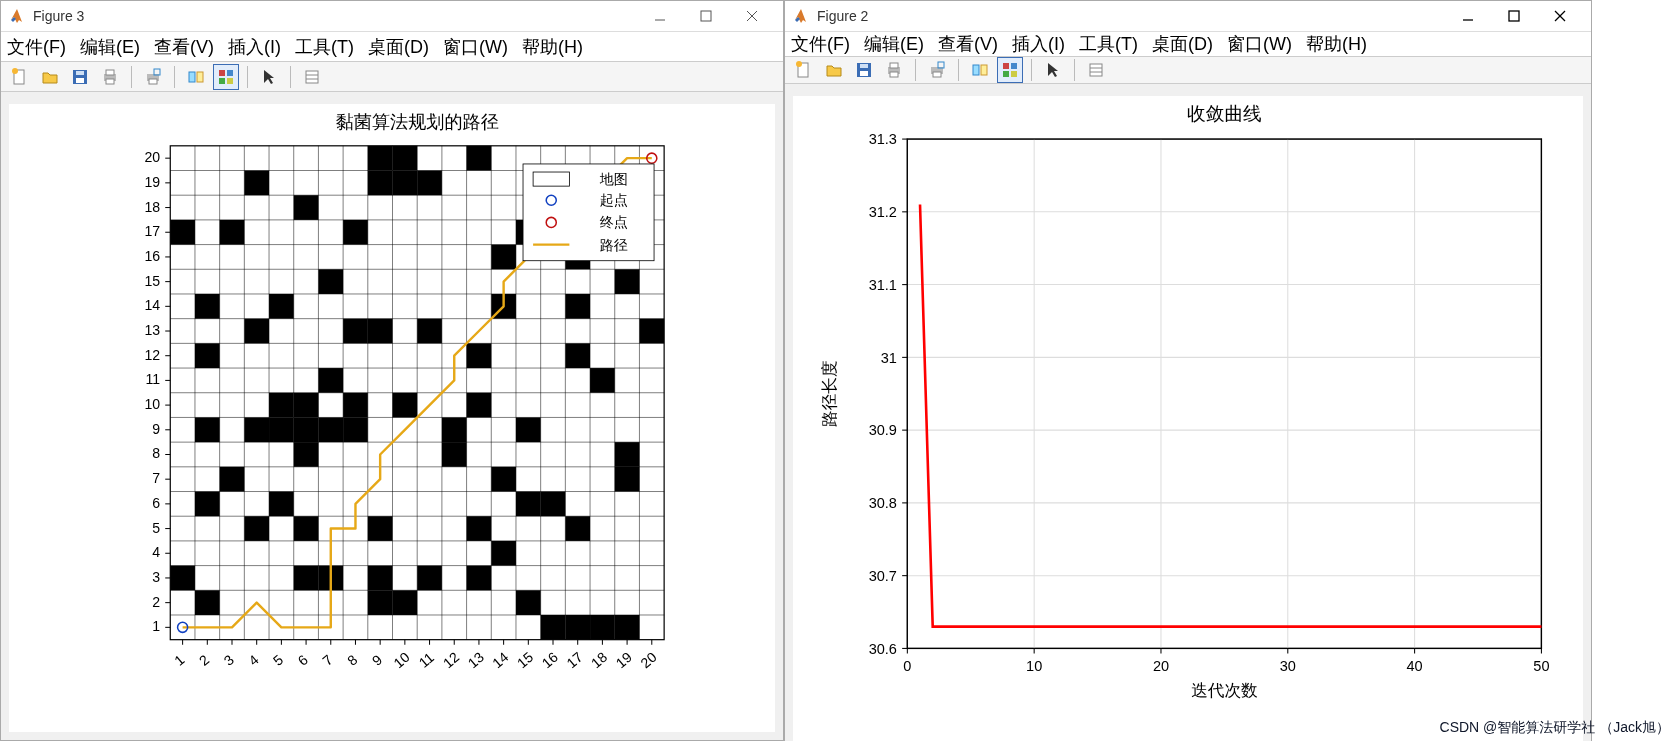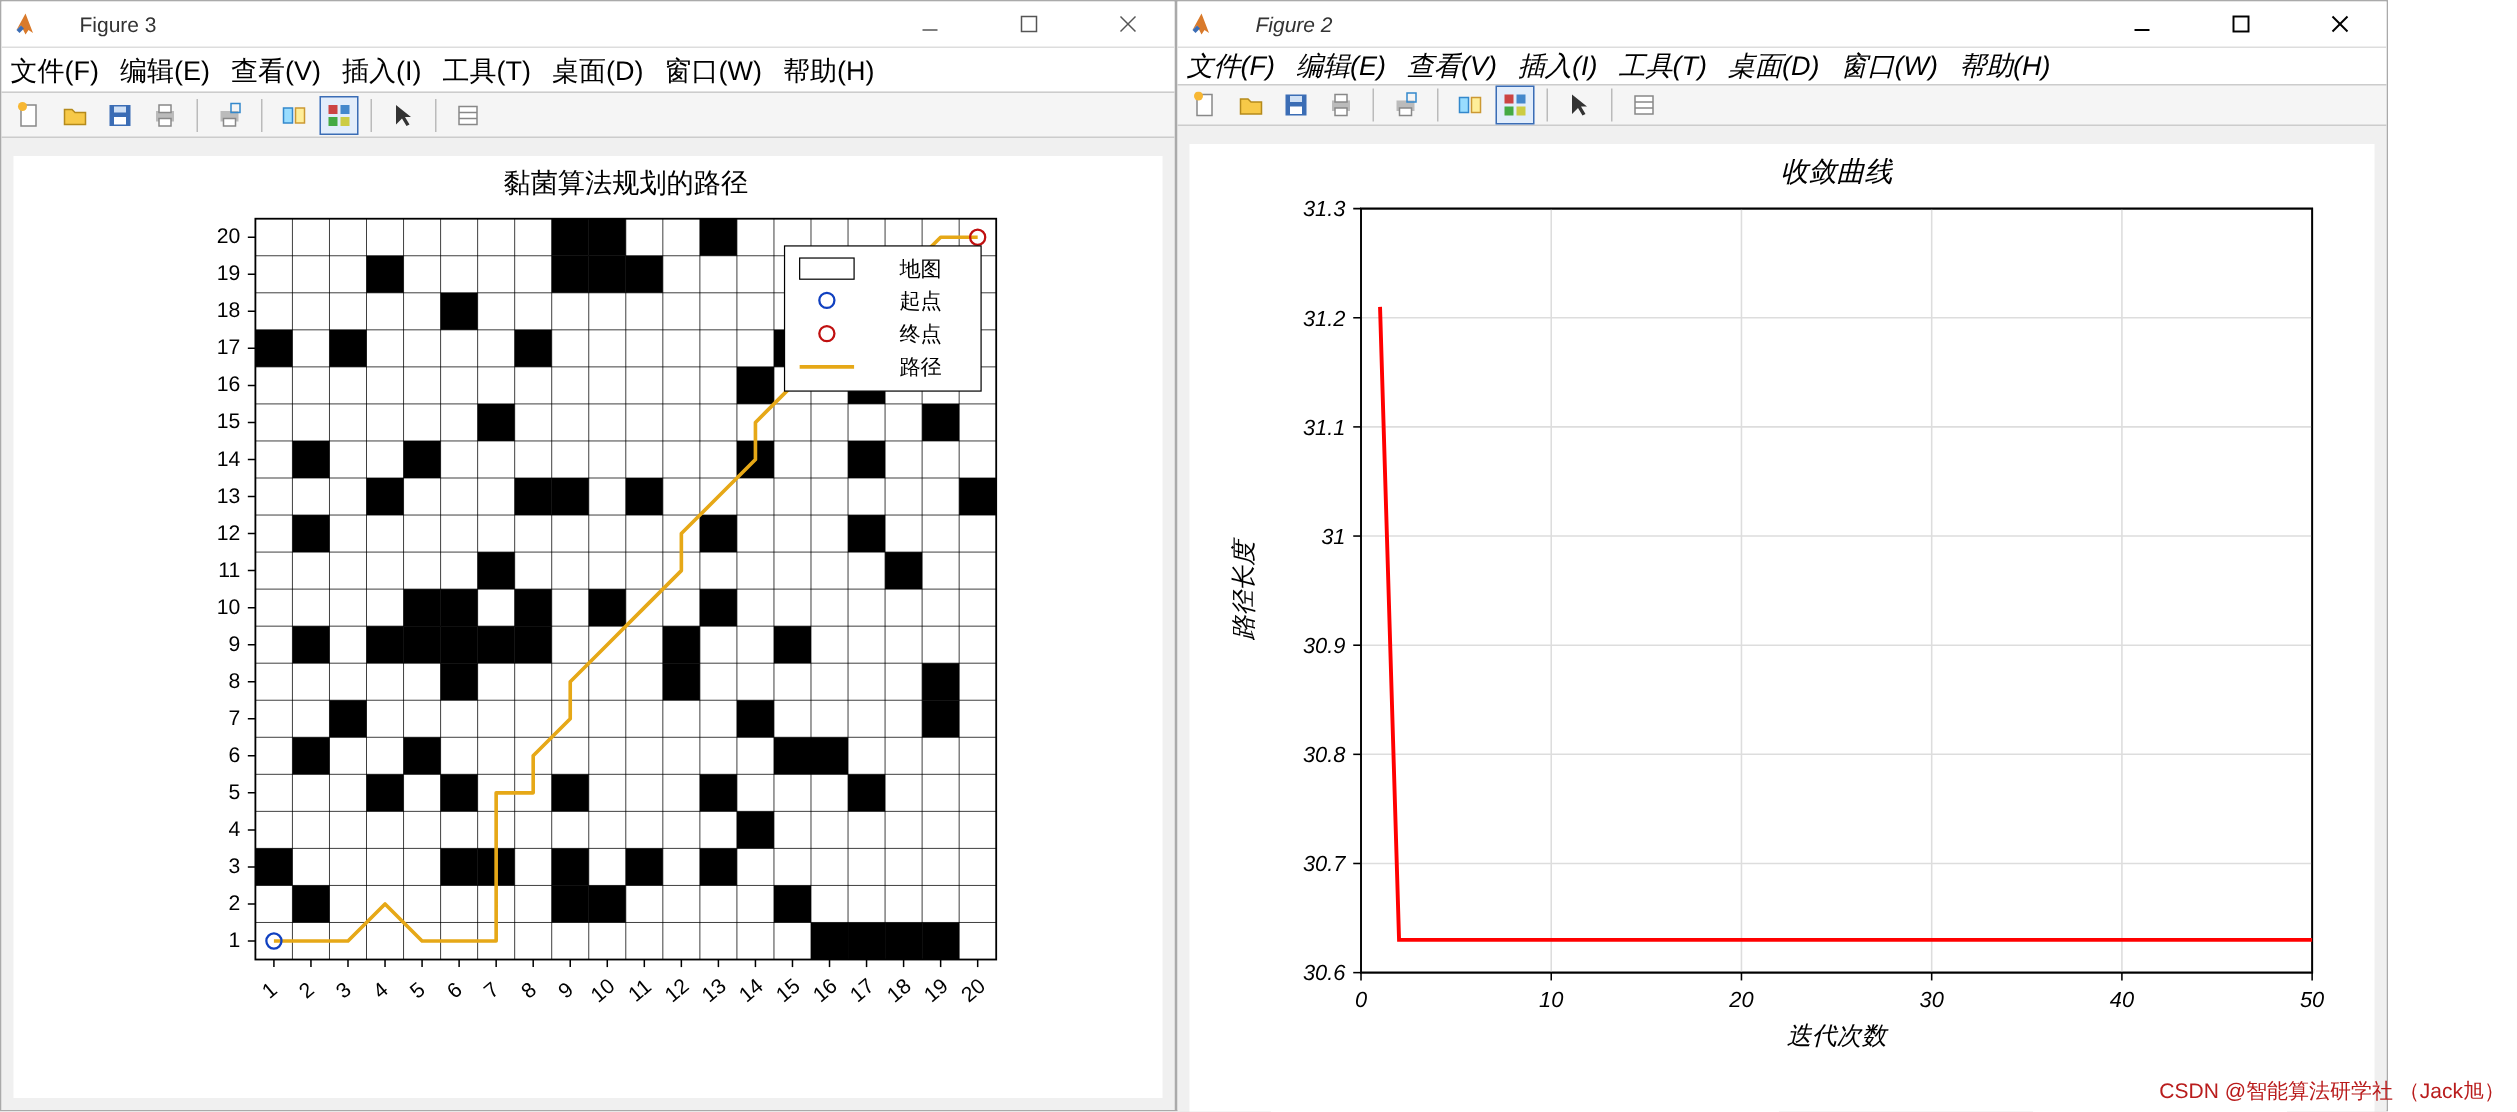--- a/index.html
+++ b/index.html
@@ -12,29 +12,28 @@
     width: 1678px;
   }
   .wins { display: flex; }
   .win {
     border: 1px solid #aaa;
     background: #f0f0f0;
     display: flex;
     flex-direction: column;
   }
   .win1 { width: 784px; height: 741px; }
-  .win2 { width: 808px; height: 741px; font-style: italic; }
+  .win2 { width: 808px; height: 741px; }
   .titlebar {
     height: 32px;
     background: #fff;
     display: flex;
     align-items: center;
     padding: 0 8px;
     border-bottom: 1px solid #ddd;
-    gap: 20px;
   }
   .tb-icon { width:16px; height:16px; margin-right:8px; }
   .tb-title { flex: 1; font-size: 14px; color:#333; }
   .tb-btn { width:46px; height:30px; display:flex; align-items:center; justify-content:center; color:#333; }
   .menubar {
     height: 30px;
     background: #fff;
     display: flex;
     align-items: center;
     padding: 0 6px;
@@ -60,21 +59,21 @@
   .sep { width:1px; height:22px; background:#bbb; margin:0 4px; }
   .canvas-area {
     flex:1;
     background:#f0f0f0;
     padding: 12px 8px 8px 8px;
     position:relative;
   }
   .plot-frame { background:#fff; width:100%; height:100%; }
   .watermark {
     position:fixed; right:8px; bottom:4px;
-    font-size:14px; color:#b91c1c;
+    font-size:14px; color:#0f172a;
   }
   svg text { font-family: Arial, "Microsoft YaHei", sans-serif; }
 </style>
 </head>
 <body>
 
 <div class="wins">
 
   <div class="win win1">
     <div class="titlebar">

